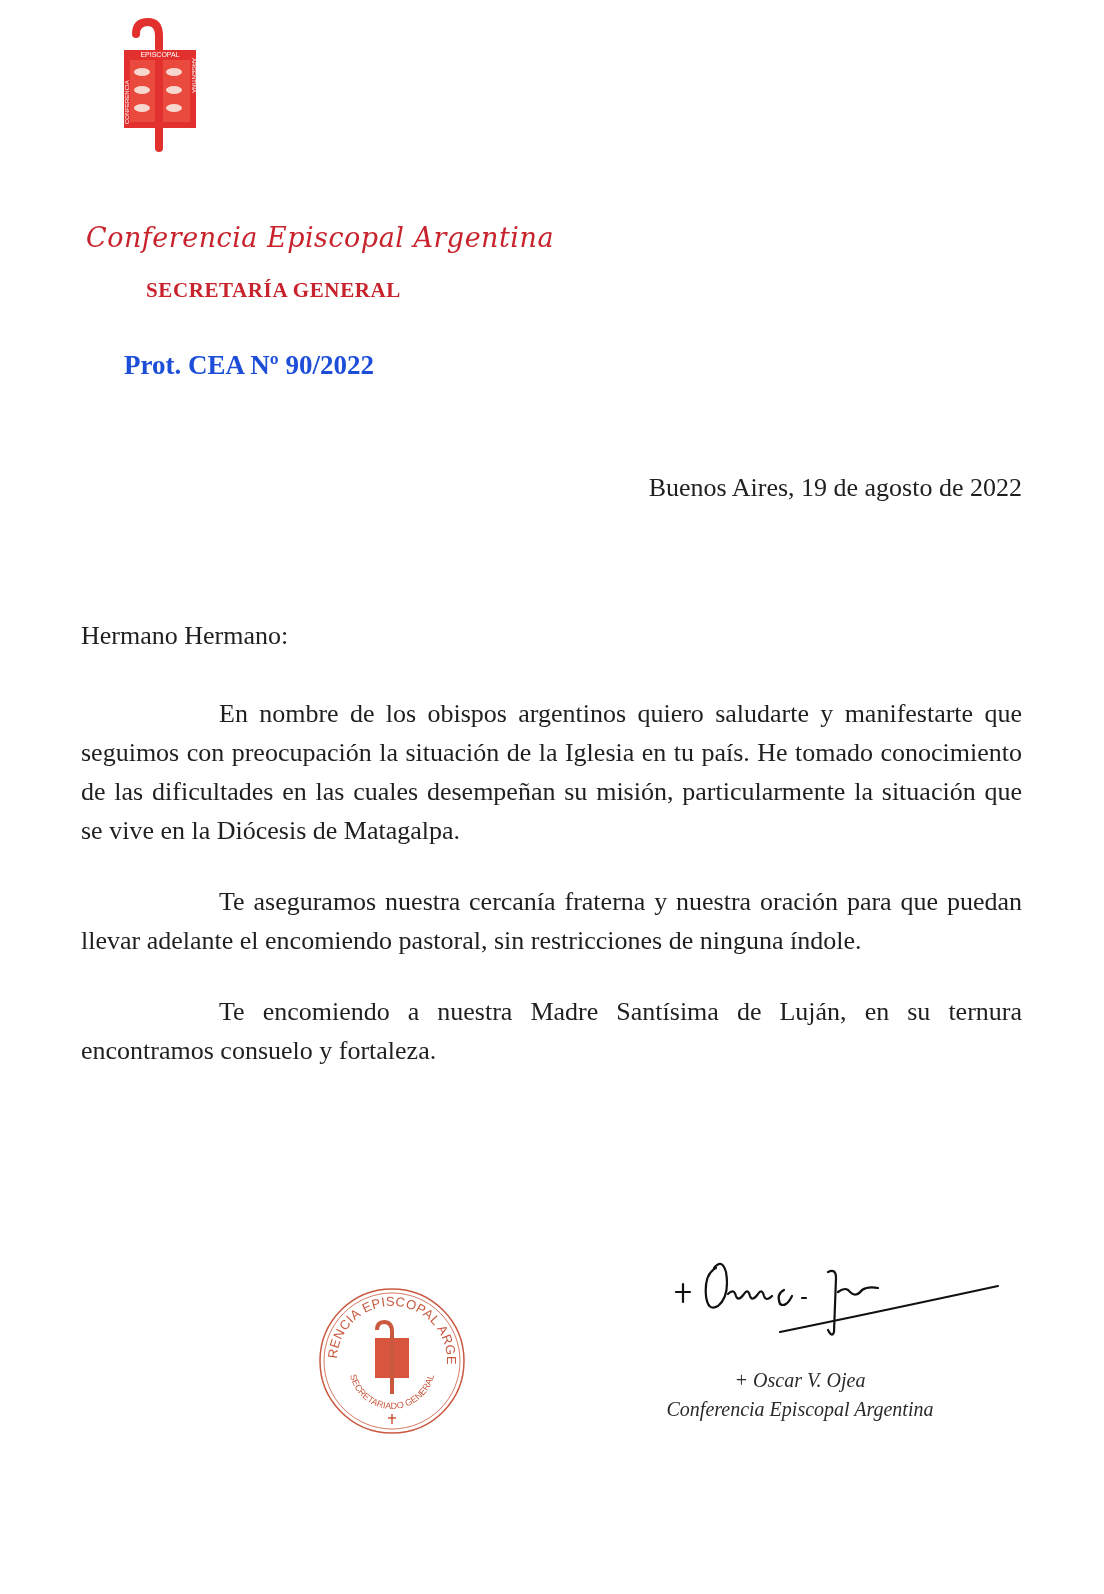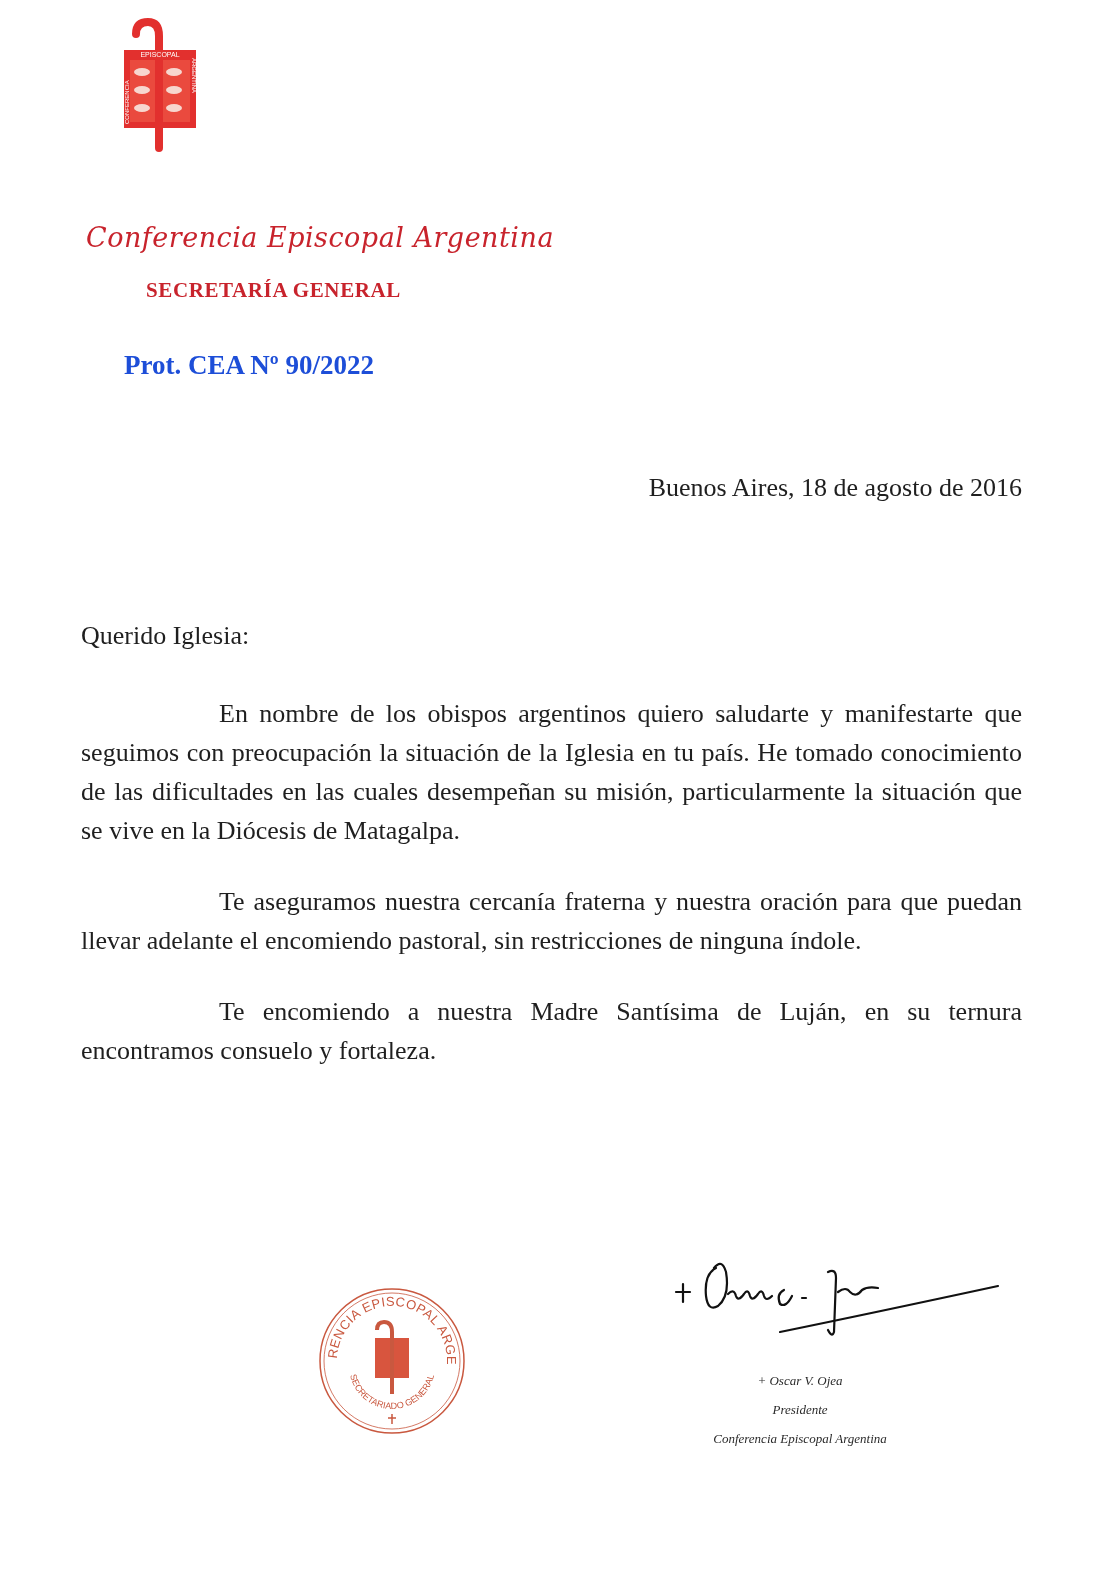--- a/index.html
+++ b/index.html
@@ -10,21 +10,21 @@
     #secretaria { left: 146px; top: 278px; font-size: 21px; color: #c8232c; letter-spacing: 0.6px; white-space: nowrap; font-weight: bold; }
     #prot { left: 124px; top: 350px; font-size: 27px; font-weight: bold; color: #1d4ed8; white-space: nowrap; }
     #date { right: 82px; top: 473px; font-size: 26px; white-space: nowrap; }
     #salutation { left: 81px; top: 621px; font-size: 26px; }
     .para { position: absolute; left: 81px; width: 941px; font-size: 26px; line-height: 39px; text-align: justify; text-indent: 138px; }
     #p1 { top: 694px; }
     #p2 { top: 882px; }
     #p3 { top: 992px; }
     #seal { left: 317px; top: 1286px; width: 150px; height: 150px; }
     #signature { left: 668px; top: 1240px; width: 350px; height: 110px; }
-    #sig-block { left: 660px; top: 1366px; width: 280px; text-align: center; font-style: italic; font-size: 13px; line-height: 29px; color: #2a2a2a; }
+    #sig-block { left: 660px; top: 1366px; width: 280px; text-align: center; font-style: italic; font-size: 20px; line-height: 29px; color: #2a2a2a; }
     #sig-block div { white-space: nowrap; }
   </style>
 </head>
 <body>
 
 <div id="logo-top" class="abs">
   <svg width="110" height="140" viewBox="0 0 110 140">
     <rect x="20" y="34" width="72" height="78" fill="#e2302e"></rect>
     <rect x="26" y="44" width="60" height="62" fill="#ea4a3e"></rect>
     <g fill="#f7d7cf">
@@ -40,23 +40,23 @@
     <text transform="translate(25,108) rotate(-90)" font-size="6" fill="#fff" font-family="Liberation Sans, sans-serif">CONFERENCIA</text>
     <text transform="translate(88,42) rotate(90)" font-size="6" fill="#fff" font-family="Liberation Sans, sans-serif">ARGENTINA</text>
   </svg>
 </div>
 
 <div id="org-script" class="abs">Conferencia Episcopal Argentina</div>
 <div id="secretaria" class="abs">SECRETARÍA GENERAL</div>
 
 <div id="prot" class="abs">Prot. CEA Nº 90/2022</div>
 
-<div id="date" class="abs">Buenos Aires, 18 de agosto de 2016</div>
+<div id="date" class="abs">Buenos Aires, 19 de agosto de 2022</div>
 
-<div id="salutation" class="abs">Querido Iglesia:</div>
+<div id="salutation" class="abs">Hermano Hermano:</div>
 
 <div id="p1" class="para">En nombre de los obispos argentinos quiero saludarte y manifestarte que seguimos con preocupación la situación de la Iglesia en tu país. He tomado conocimiento de las dificultades en las cuales desempeñan su misión, particularmente la situación que se vive en la Diócesis de Matagalpa.</div>
 <div id="p2" class="para">Te aseguramos nuestra cercanía fraterna y nuestra oración para que puedan llevar adelante el encomiendo pastoral, sin restricciones de ninguna índole.</div>
 <div id="p3" class="para">Te encomiendo a nuestra Madre Santísima de Luján, en su ternura encontramos consuelo y fortaleza.</div>
 
 <div id="seal" class="abs">
   <svg width="150" height="150" viewBox="0 0 150 150">
     <defs>
       <path id="outerArc" d="M 20 75 A 55 55 0 1 1 130 75"></path>
       <path id="innerArc" d="M 32 80 A 43 43 0 0 0 118 80"></path>
@@ -85,15 +85,14 @@
       <path d="M134 58 L138 58"></path>
       <path d="M160 32 Q168 28 168 38 L166 92 Q164 98 160 90"></path>
       <path d="M170 52 Q178 46 182 52 Q188 58 194 50 Q200 46 210 48"></path>
       <path d="M112 92 Q200 74 330 46"></path>
     </g>
   </svg>
 </div>
 
 <div id="sig-block" class="abs">
   <div>+ Oscar V. Ojea</div>
-  <div>Presidente</div>
   <div>Conferencia Episcopal Argentina</div>
 </div>
 
 </body></html>

